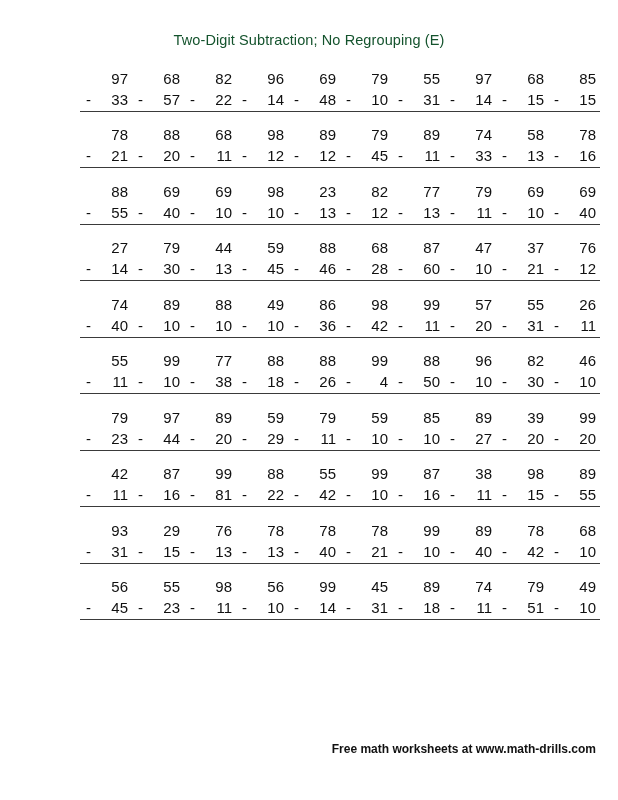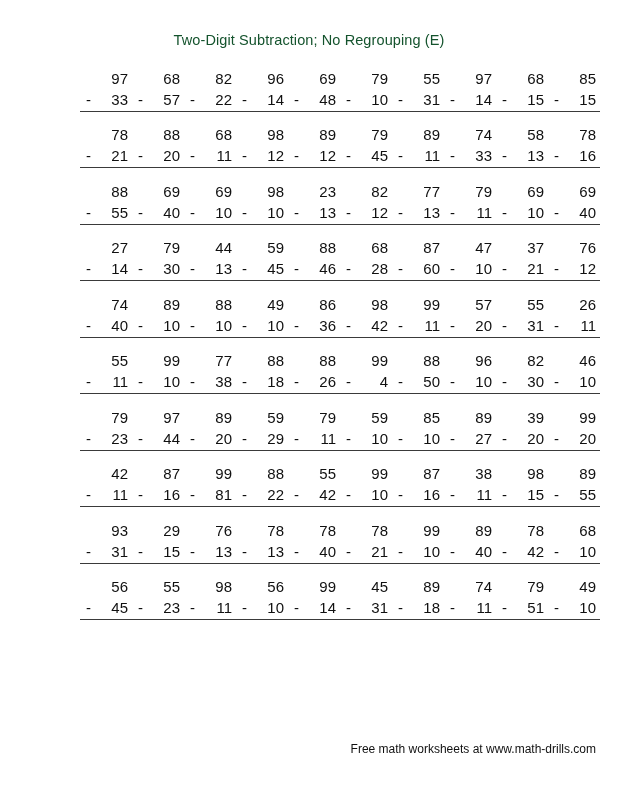--- a/index.html
+++ b/index.html
@@ -68,20 +68,21 @@
     display: inline-block;
   }
   .footer-note {
     position: absolute;
     right: 22px;
     bottom: 45px;
     font-size: 12px;
     color: #111111;
     text-align: right;
     line-height: 1;
+    font-weight: bold;
   }
 </style>
 </head>
 <body>
 
 <div class="page">
 
   <div class="worksheet-title">Two-Digit Subtraction; No Regrouping (E)</div>
 
   <div class="problem-grid">

